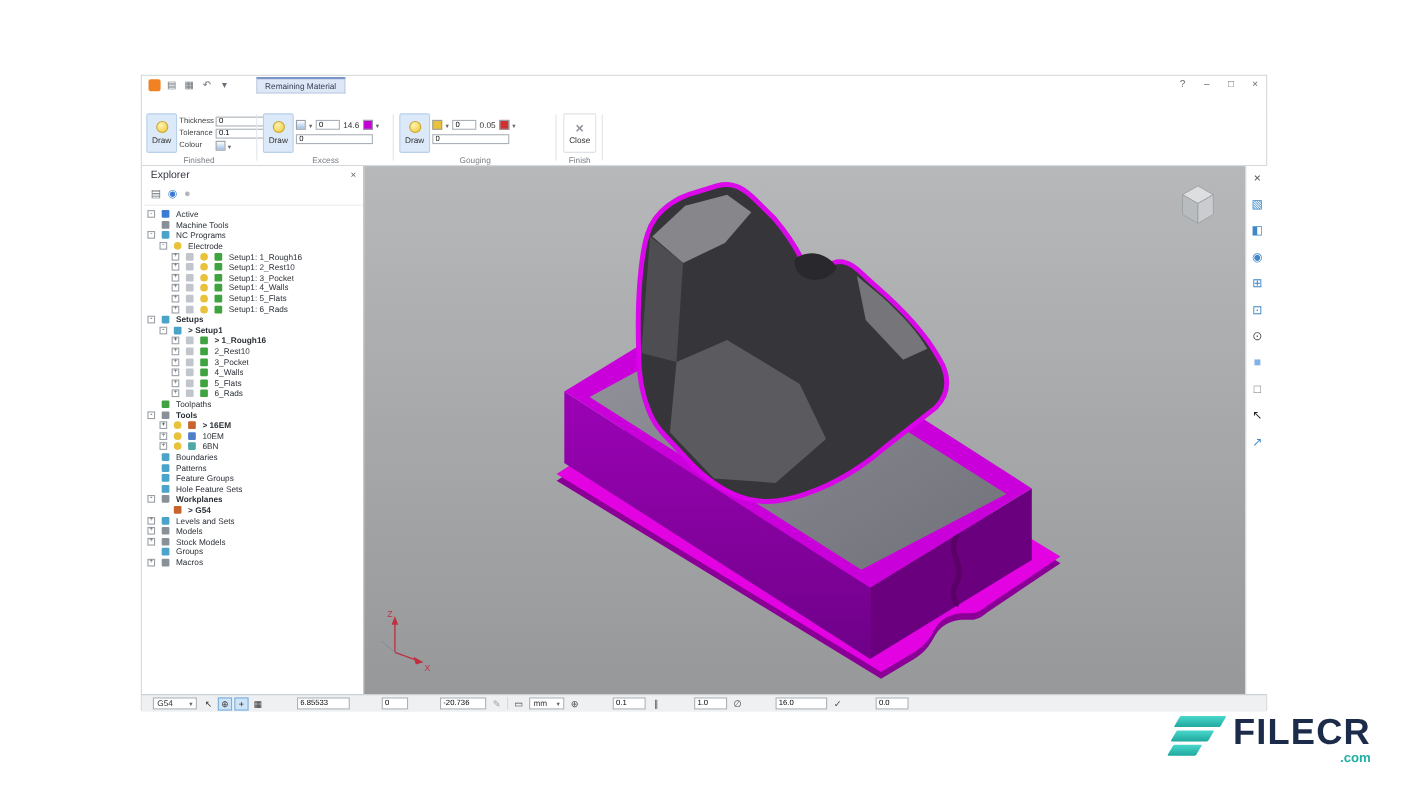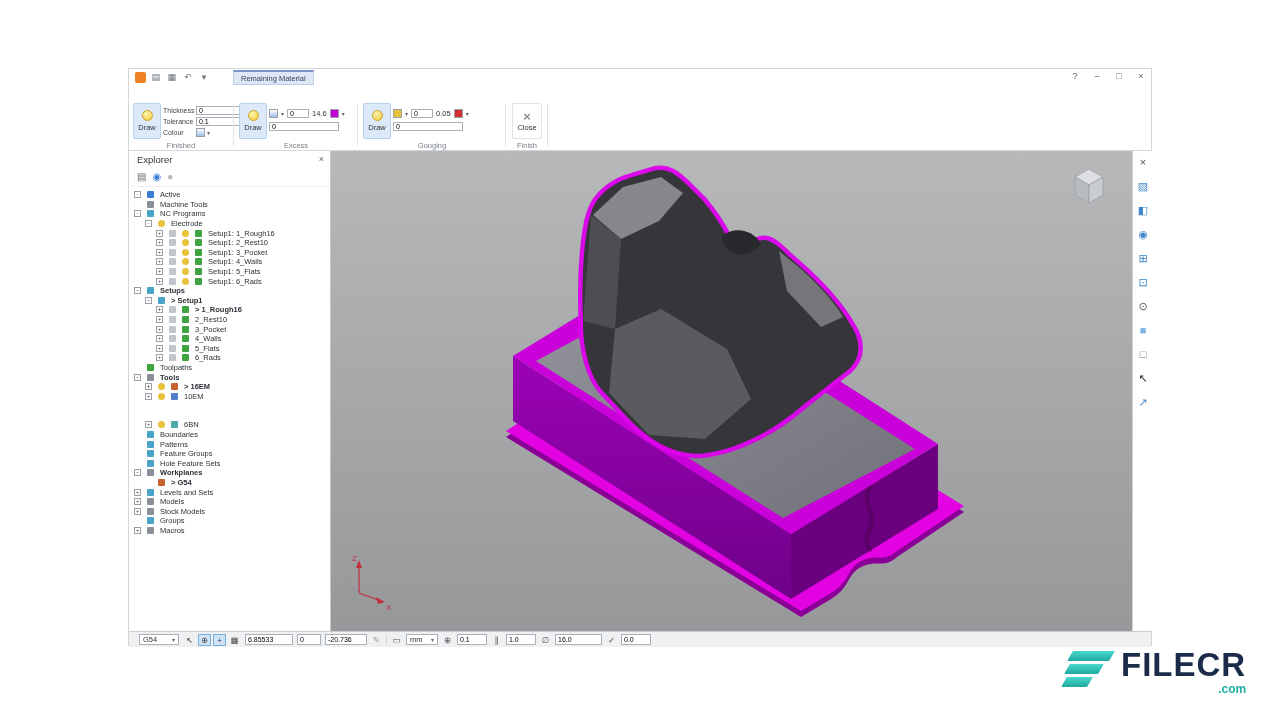--- a/index.html
+++ b/index.html
@@ -96,21 +96,21 @@
   .statusbar { position:absolute; left:0; top:562px; width:100%; height:16px; background:#eef0f2;
                border-top:1px solid #c9ccd0; display:flex; align-items:center; gap:4px;
                padding-left:10px; font-size:7.5px; color:#333; }
   .sb-combo { height:11px; min-width:40px; background:#fff; border:1px solid #aab1b8;
               display:flex; align-items:center; justify-content:space-between; padding:0 3px; gap:4px; }
   .sb-toggles { display:flex; gap:2px; }
   .sbt { width:13px; height:12px; text-align:center; line-height:12px; font-size:8px; color:#333;
          border:1px solid transparent; }
   .sbt.on { background:#cfe3f7; border-color:#7aaede; }
   .sb-in { height:11px; font-size:7px; font-family:"Liberation Sans",sans-serif;
-           border:1px solid #aab1b8; background:#fff; padding:0 2px; }
+           border:1px solid #aab1b8; background:#fff; padding:0 2px;margin-left:25px; }
   .w48{width:48px}.w24{width:24px}.w42{width:42px}.w30{width:30px}.w34{width:47px}
   .sb-ic { font-size:8.5px; color:#4a5058; width:11px; text-align:center; }
   .sb-ic.dim { color:#9aa0a6; }
   .sb-sep { width:1px; height:11px; background:#d4d7da; }
 
   
   .filecr { position:absolute; left:1064px; top:648px; display:flex; gap:9px; align-items:flex-start; }
   .fc-mark { padding-top:3px; }
   .fc-bar { height:10px; background:linear-gradient(#49d8cd,#1fa89e); transform:skewX(-30deg);
             margin-bottom:3px; border-radius:1px; }
@@ -359,21 +359,21 @@
             <span class="ti" style="background: rgb(232, 194, 58); border-radius: 50%;"></span>
             <span class="ti" style="background: rgb(200, 98, 46);"></span>
             <span class="tlabel">&gt; 16EM</span>
           </div>
           <div class="tree-row" style="padding-left: 14px;">
             <span class="exp">+</span>
             <span class="ti" style="background: rgb(232, 194, 58); border-radius: 50%;"></span>
             <span class="ti" style="background: rgb(79, 127, 200);"></span>
             <span class="tlabel">10EM</span>
           </div>
-          <div class="tree-row" style="padding-left: 14px; margin-top: 19px;">
+          <div class="tree-row" style="padding-left: 14px;">
             <span class="exp">+</span>
             <span class="ti" style="background: rgb(232, 194, 58); border-radius: 50%;"></span>
             <span class="ti" style="background: rgb(79, 168, 168);"></span>
             <span class="tlabel">6BN</span>
           </div>
           <div class="tree-row" style="padding-left: 3px;">
             <span class="exp none"></span>
             <span class="ti" style="background: rgb(74, 163, 200);"></span>
             <span class="tlabel">Boundaries</span>
           </div>

